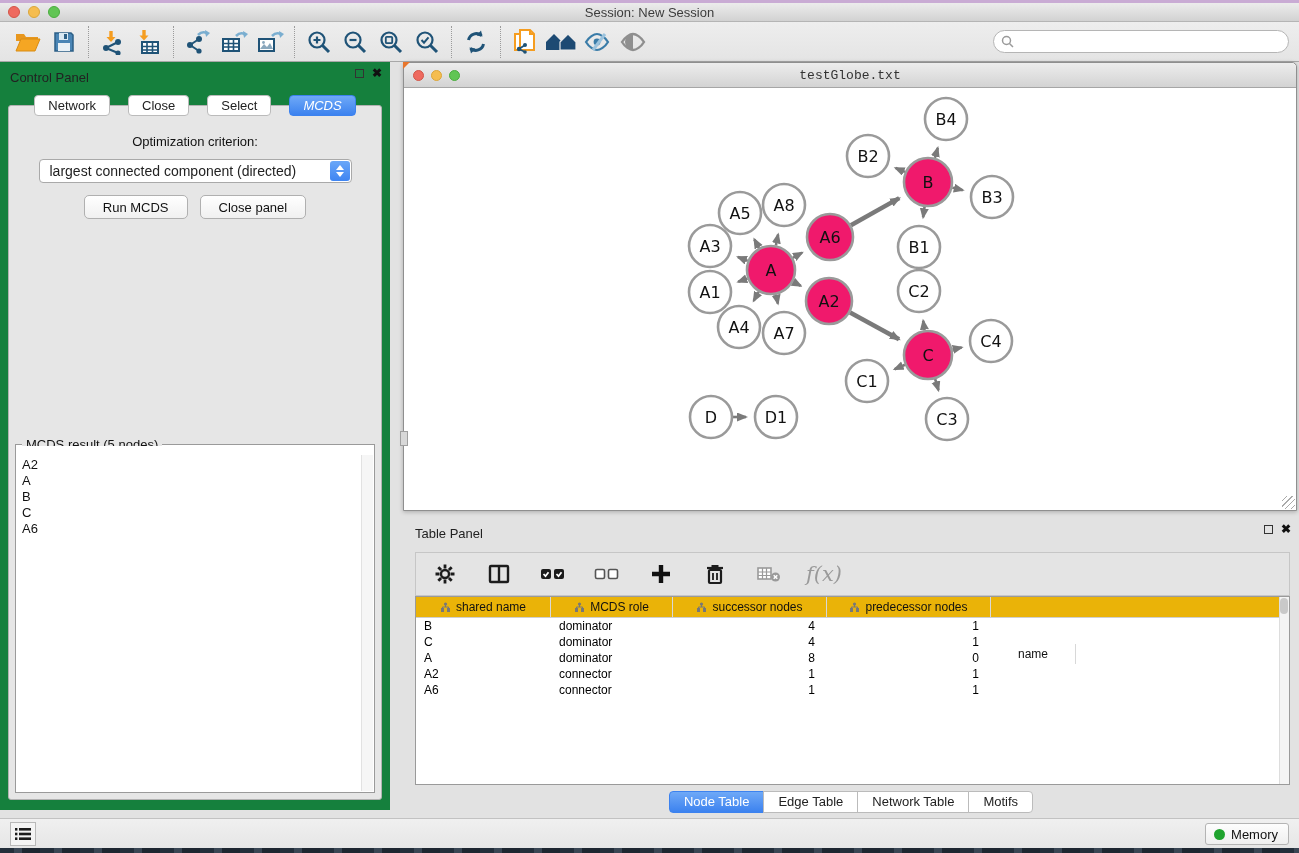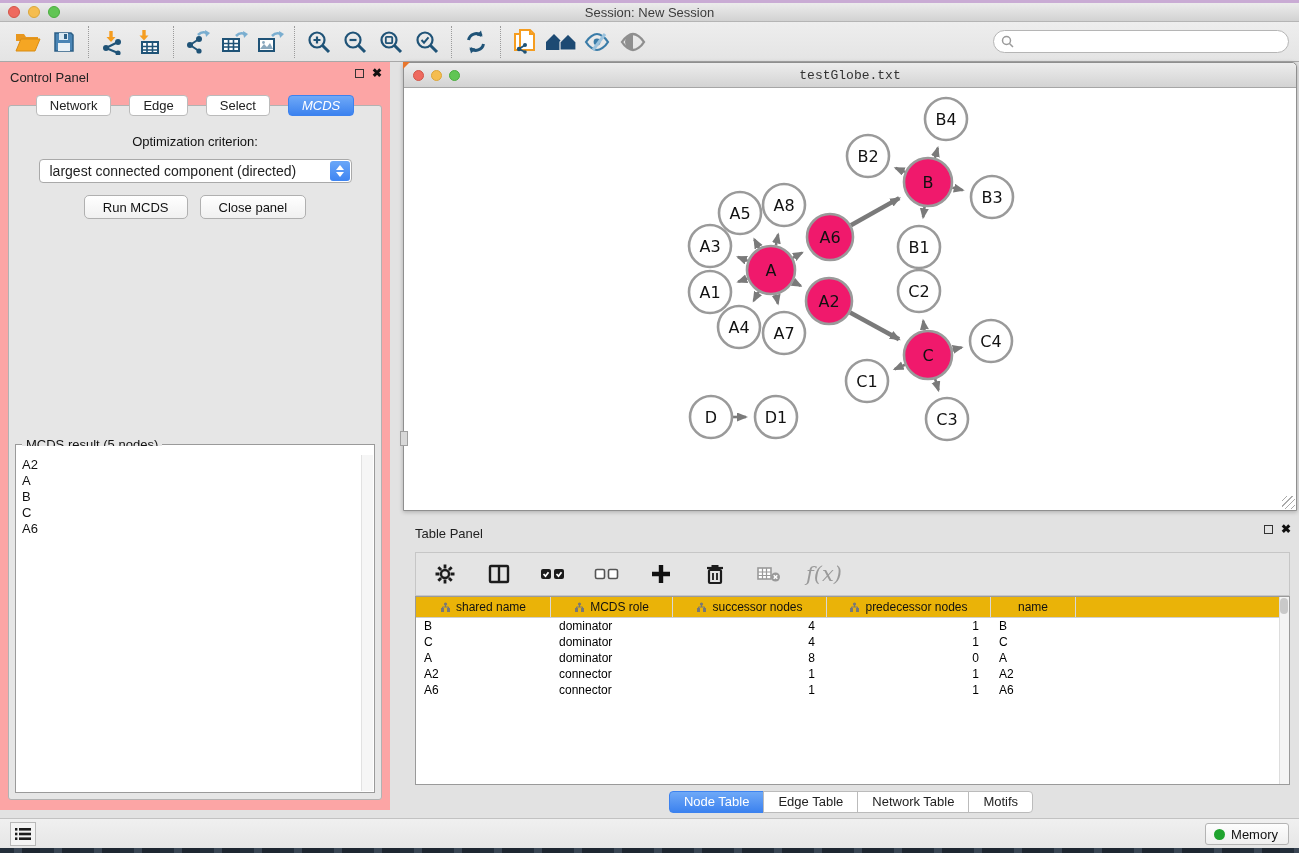--- a/index.html
+++ b/index.html
@@ -28,21 +28,21 @@
   }
   .tb-icon { width:36px; height:30px; display:flex; align-items:center; justify-content:center; cursor:default; }
   .tb-sep { width:1px; height:32px; margin:0 6px; border-left:1px dotted #9b9b9b; }
   .search-box {
     position:absolute; right:10px; top:8px; width:296px; height:23px;
     background:#fff; border:1px solid #b5b5b5; border-radius:12px;
     display:flex; align-items:center; padding-left:7px;
   }
   .search-box input { border:none; outline:none; flex:1; font-size:12px; background:transparent; margin-left:4px; }
   
-  .control-panel { position:absolute; left:0; top:62px; width:390px; height:748px; background:#fca5a5; }
+  .control-panel { position:absolute; left:0; top:62px; width:390px; height:748px; background:#15803d; }
   .cp-header { position:relative; height:28px; }
   .cp-title { position:absolute; left:10px; top:8px; font-size:13px; color:#222; }
   .panel-btns { position:absolute; right:8px; top:7px; display:flex; gap:8px; align-items:center; }
   .float-ico { width:9px; height:9px; border:1.5px solid #333; }
   .close-ico { font-size:12px; font-weight:bold; color:#111; line-height:9px; }
   .cp-tabs { position:absolute; left:0; right:0; top:33px; display:flex; justify-content:center; gap:18px; z-index:2; }
   .cp-tab {
     height:21px; padding:0 13px; font-size:13px; line-height:19px; background:#fff;
     border:1px solid #bbb; border-radius:4px; color:#222; cursor:default;
   }
@@ -109,21 +109,21 @@
   .data-table {
     position:absolute; left:12px; right:9px; top:78px; bottom:33px;
     background:#fff; border:1px solid #9a9a9a; overflow:hidden;
   }
   .thead { display:flex; height:21px; background:#eab308; border-bottom:1px solid #cfcfcf; }
   .th {
     display:flex; align-items:center; justify-content:center; gap:5px;
     font-size:12px; color:#111; border-right:1px solid #d8d8d8; height:100%;
   }
   .th svg { flex:0 0 auto; }
-  .c0 { width:135px; } .c1 { width:122px; } .c2 { width:154px; } .c3 { width:164px; } .c4 { width:85px; }
+  .c0 { width:135px; } .c1 { width:122px; } .c2 { width:154px; } .c3 { width:164px; } .c4 { width:85px;margin-top:47px; }
   .trow { display:flex; height:16px; }
   .tcell { font-size:12px; line-height:16px; padding:0 8px; color:#000; white-space:nowrap; overflow:hidden; }
   .trow .c2, .trow .c3 { text-align:right; padding-right:12px; }
   .tbl-scroll { position:absolute; top:0; right:0; bottom:0; width:10px; background:#f4f4f4; border-left:1px solid #ddd; }
   .tbl-thumb { position:absolute; top:1px; right:1px; width:8px; height:16px; background:#c9c9c9; border-radius:4px; }
   .bottom-tabs { position:absolute; left:0; right:0; bottom:5px; display:flex; justify-content:center; }
   .btab {
     height:22px; padding:0 14px; font-size:13px; line-height:20px; background:#fff;
     border:1px solid #bbb; color:#222; cursor:default; margin-left:-1px;
   }
@@ -307,21 +307,21 @@
   <div class="control-panel">
     <div class="cp-header">
       <span class="cp-title">Control Panel</span>
       <span class="panel-btns">
         <span class="float-ico"></span>
         <span class="close-ico">✖</span>
       </span>
     </div>
     <div class="cp-tabs">
       <span class="cp-tab">Network</span>
-      <span class="cp-tab">Edge</span>
+      <span class="cp-tab">Close</span>
       <span class="cp-tab">Select</span>
       <span class="cp-tab active">MCDS</span>
     </div>
     <div class="cp-content">
       <div class="opt-label">Optimization criterion:</div>
       <div class="dropdown">
         <span>largest connected component (directed)</span>
         <span class="dd-stepper">
             <span class="dd-up"></span>
             <span class="dd-down"></span>

